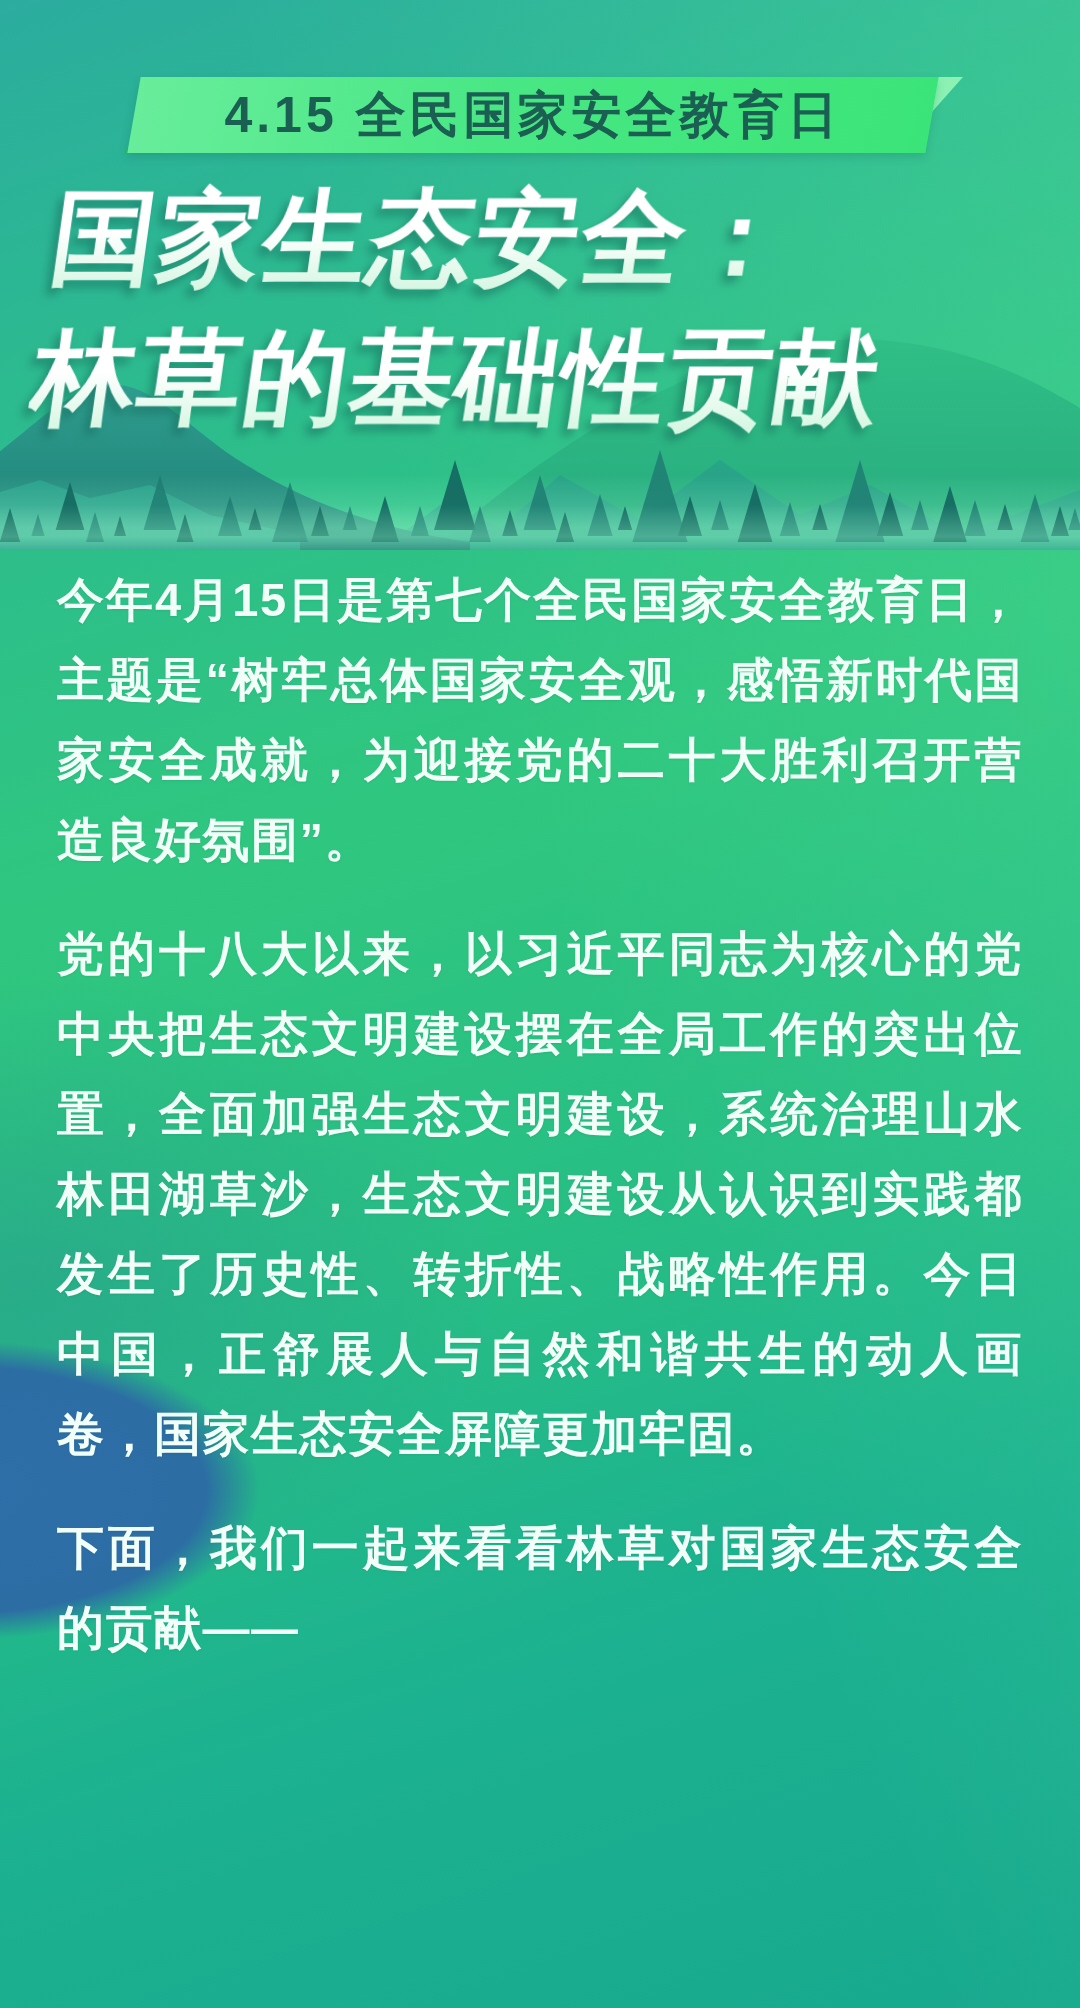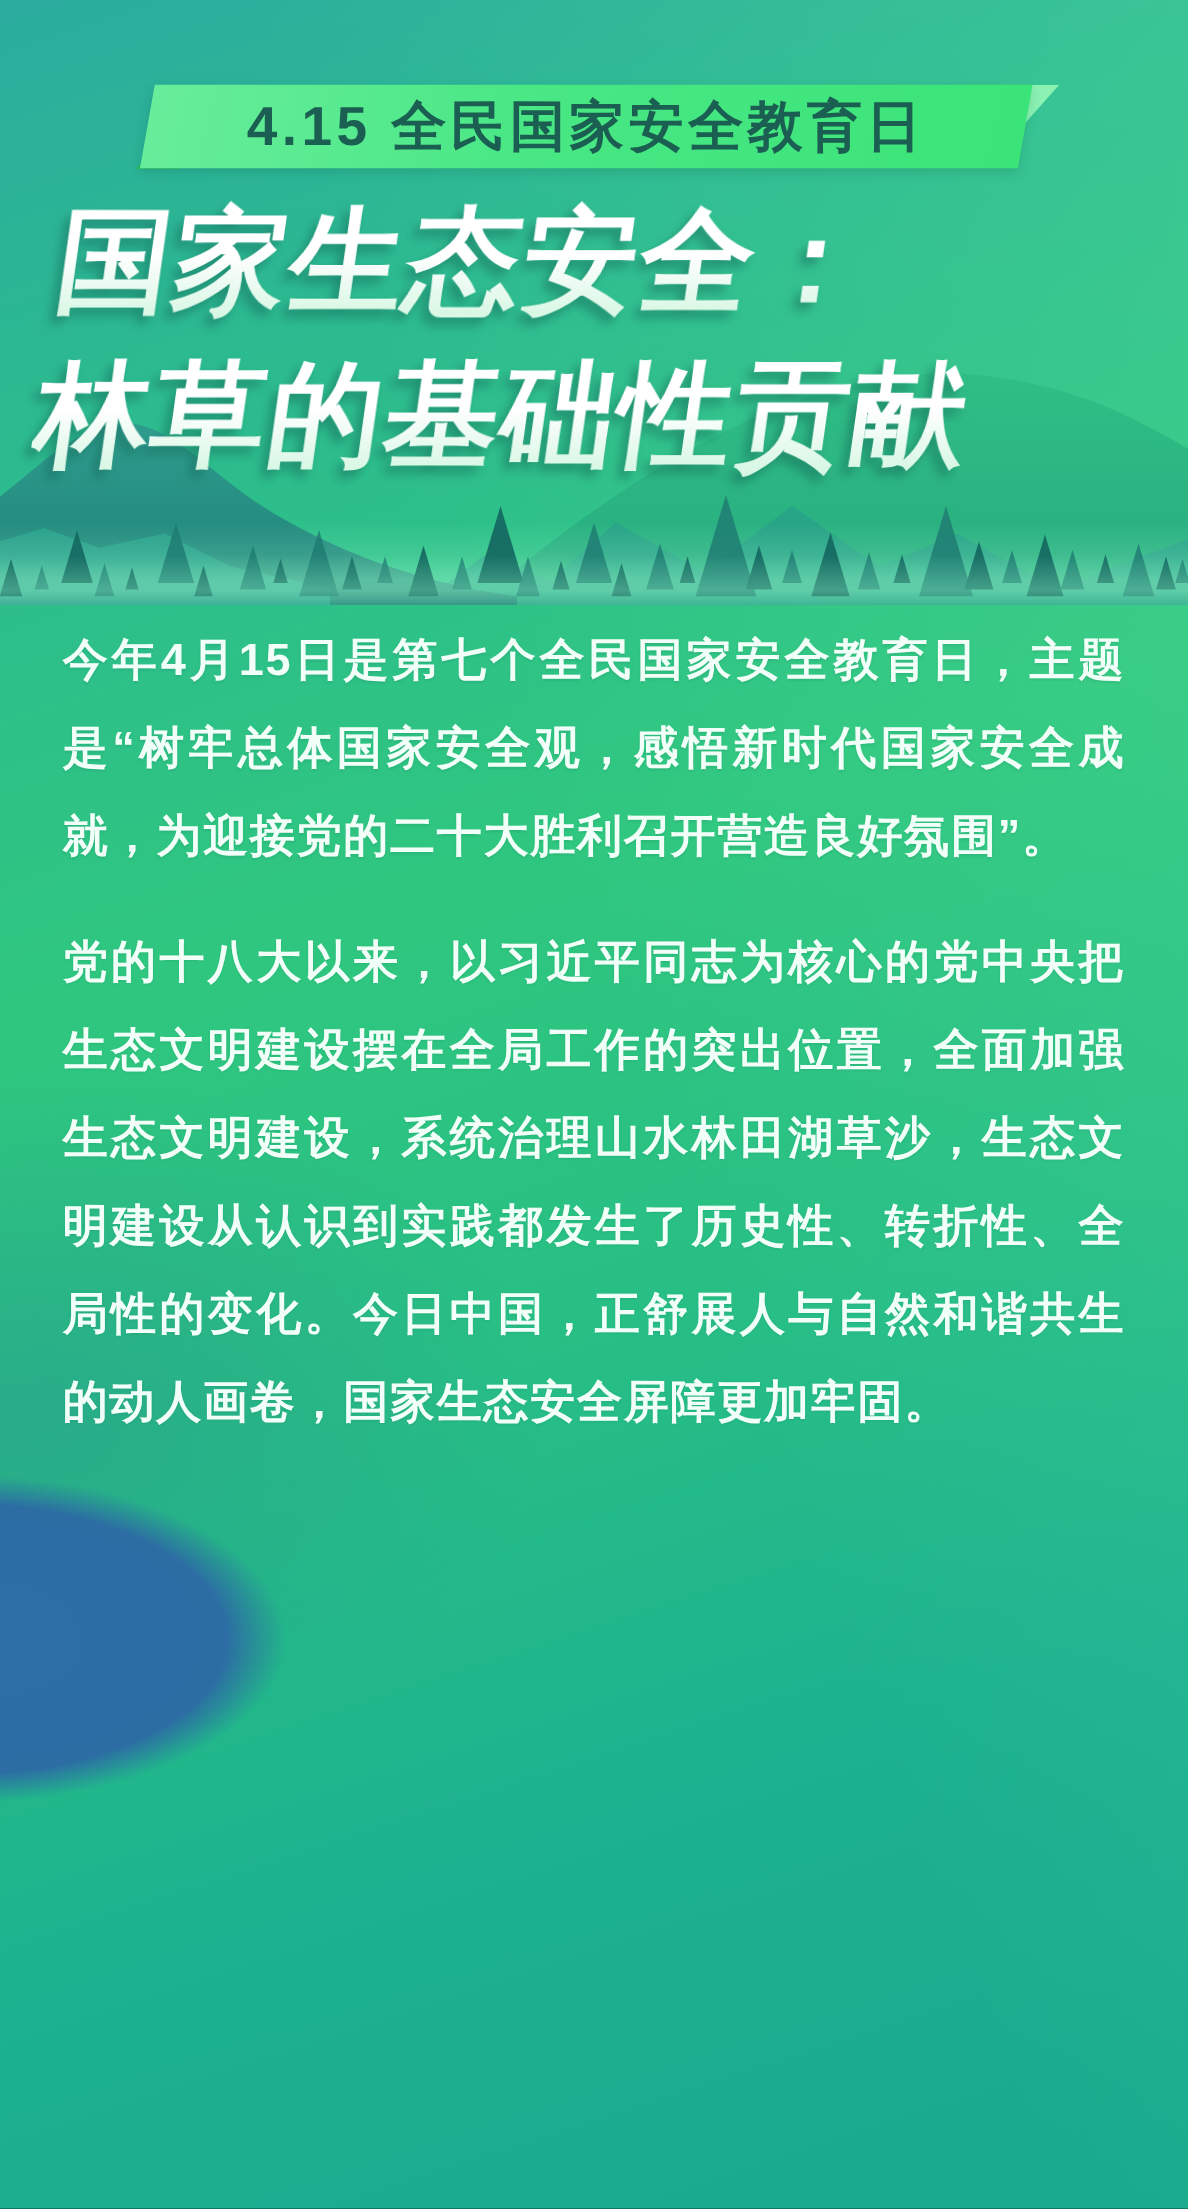--- a/index.html
+++ b/index.html
@@ -60,21 +60,21 @@
     -webkit-background-clip:text;background-clip:text;
     color:transparent;
     filter:drop-shadow(-5px 7px 5px rgba(20,104,88,0.55));
   }
   
   .content{
     position:absolute;left:57px;top:560px;width:966px;z-index:2;
   }
   .content p{
     margin:0 0 34px 0;
-    font-size:41px;line-height:80px;font-weight:700;letter-spacing:1.5px;
+    font-size:47px;line-height:80px;font-weight:700;letter-spacing:1.5px;
     color:#F2FFF9;
     text-align:justify;
     text-shadow:0 1px 2px rgba(15,90,75,0.12);
   }
 </style>
 </head>
 <body>
 
 <div class="poster">
 
@@ -160,16 +160,17 @@
     </div>
   </div>
 
   <div class="title">
     <div class="title-line">国家生态安全：</div>
     <div class="title-line">林草的基础性贡献</div>
   </div>
 
   <div class="content">
     <p>今年4月15日是第七个全民国家安全教育日，主题是“树牢总体国家安全观，感悟新时代国家安全成就，为迎接党的二十大胜利召开营造良好氛围”。</p>
-    <p>党的十八大以来，以习近平同志为核心的党中央把生态文明建设摆在全局工作的突出位置，全面加强生态文明建设，系统治理山水林田湖草沙，生态文明建设从认识到实践都发生了历史性、转折性、全局性的变化。今日中国，正舒展人与自然和谐共生的动人画卷，国家生态安全屏障更加牢固。</p>
+    <p>党的十八大以来，以习近平同志为核心的党中央把生态文明建设摆在全局工作的突出位置，全面加强生态文明建设，系统治理山水林田湖草沙，生态文明建设从认识到实践都发生了历史性、转折性、战略性作用。今日中国，正舒展人与自然和谐共生的动人画卷，国家生态安全屏障更加牢固。</p>
+    <p>下面，我们一起来看看林草对国家生态安全的贡献——</p>
   </div>
 
 </div>
 
 </body></html>

